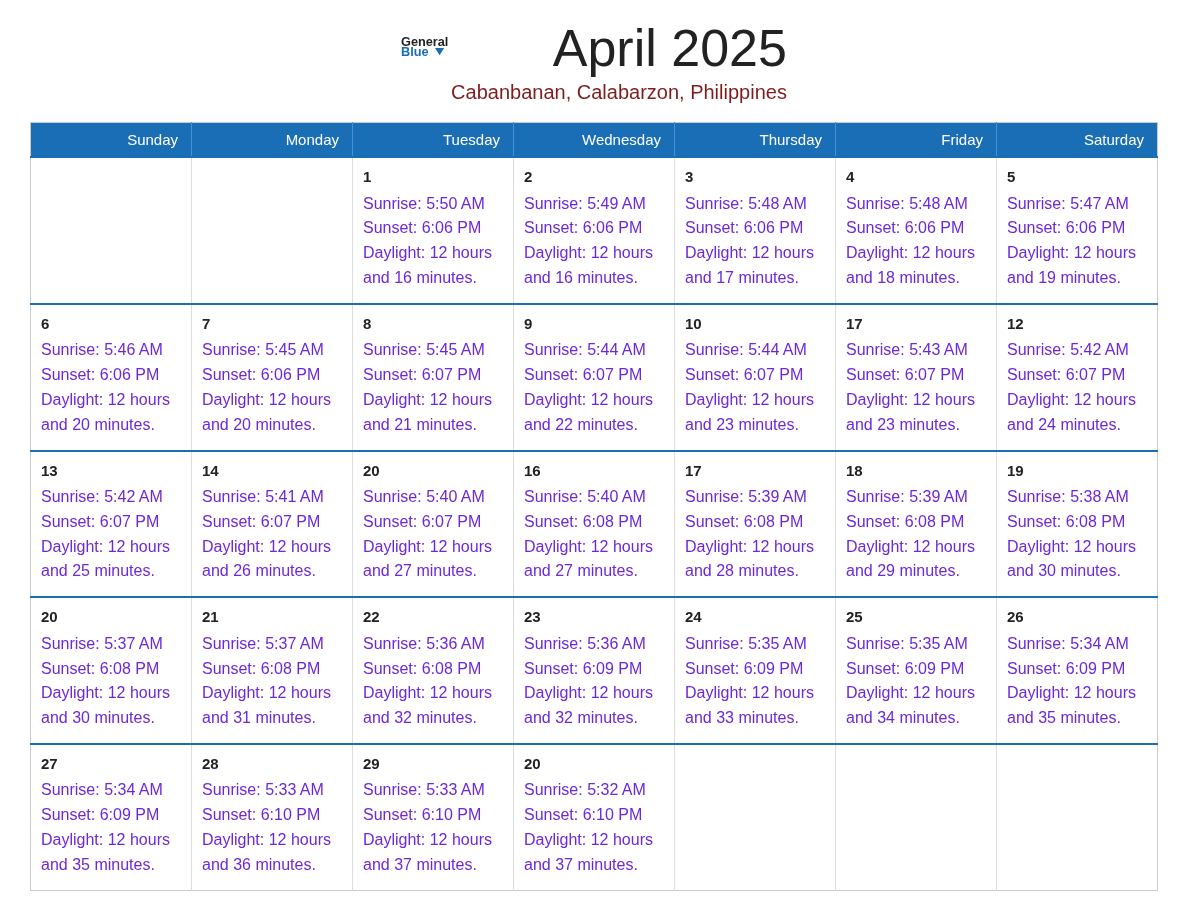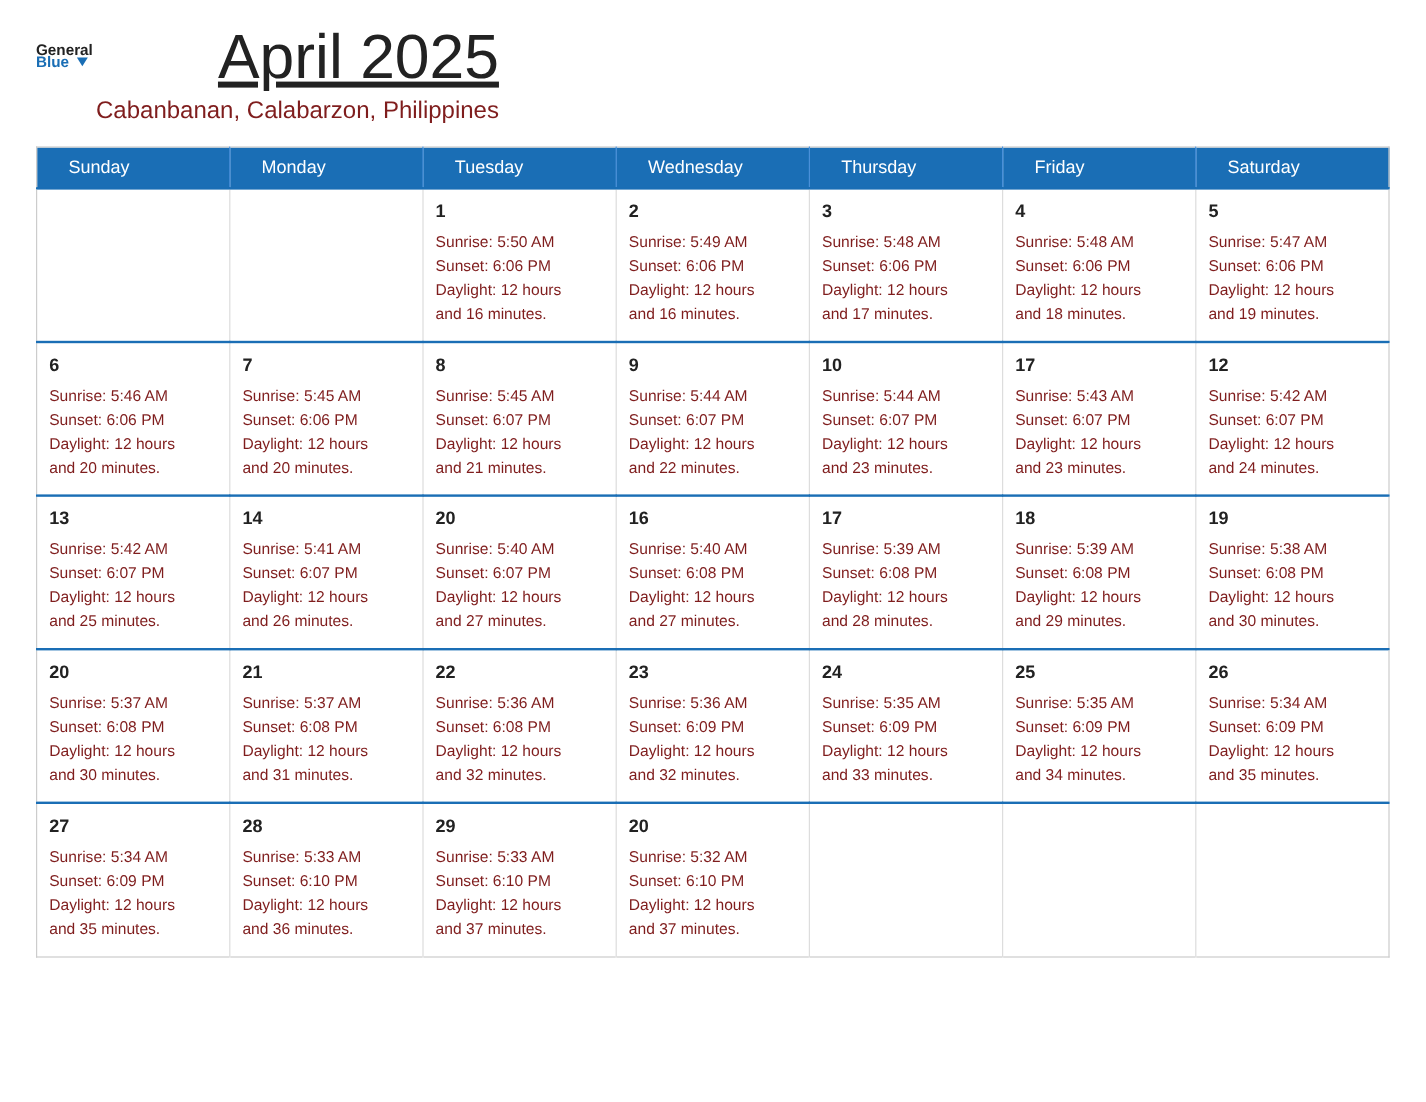--- a/index.html
+++ b/index.html
@@ -7,21 +7,21 @@
       font-family: Arial, Helvetica, sans-serif;
       background: #fff;
       color: #222;
       width: 1188px;
       min-height: 918px;
       padding: 20px 30px 30px 30px;
     }
 
     .header {
       display: flex;
-      justify-content: flex-start;
+      justify-content: center;
       align-items: flex-start;
       margin-bottom: 18px;
     }
 
     .logo {
       display: flex;
       align-items: center;
       gap: 0px;
     }
 
@@ -32,21 +32,20 @@
 
     .title-area {
       text-align: right;
     }
 
     .month-title {
       font-size: 52px;
       font-weight: normal;
       color: #222;
       line-height: 1.1;
-      text-decoration: underline;
     }
 
     .location-title {
       font-size: 20px;
       color: #7f1d1d;
       margin-top: 4px;
     }
 
     .calendar {
       width: 100%;
@@ -55,22 +54,22 @@
     }
 
     .calendar thead tr {
       background-color: #1a6eb5;
     }
 
     .calendar thead th {
       color: #fff;
       font-size: 15px;
       font-weight: normal;
-      padding: 8px 26px;
-      text-align: left;
+      padding: 8px 13px;
+      text-align: right;
       border-right: 1px solid #4a90d9;
       width: calc(100% / 7);
     }
 
     .calendar thead th:last-child {
       border-right: none;
     }
 
     .calendar tbody tr {
       border-top: 2px solid #1a6eb5;
@@ -93,22 +92,22 @@
 
     .day-number {
       font-size: 15px;
       font-weight: bold;
       color: #222;
       display: block;
       margin-bottom: 3px;
     }
 
     .day-info {
-      font-size: 13px;
-      color: #7f1d1d;
+      font-size: 16px;
+      color: #6d28d9;
       line-height: 1.55;
     }
 
     .empty-cell {
       background: #fff;
     }
   </style>
 </head>
 <body>
 

